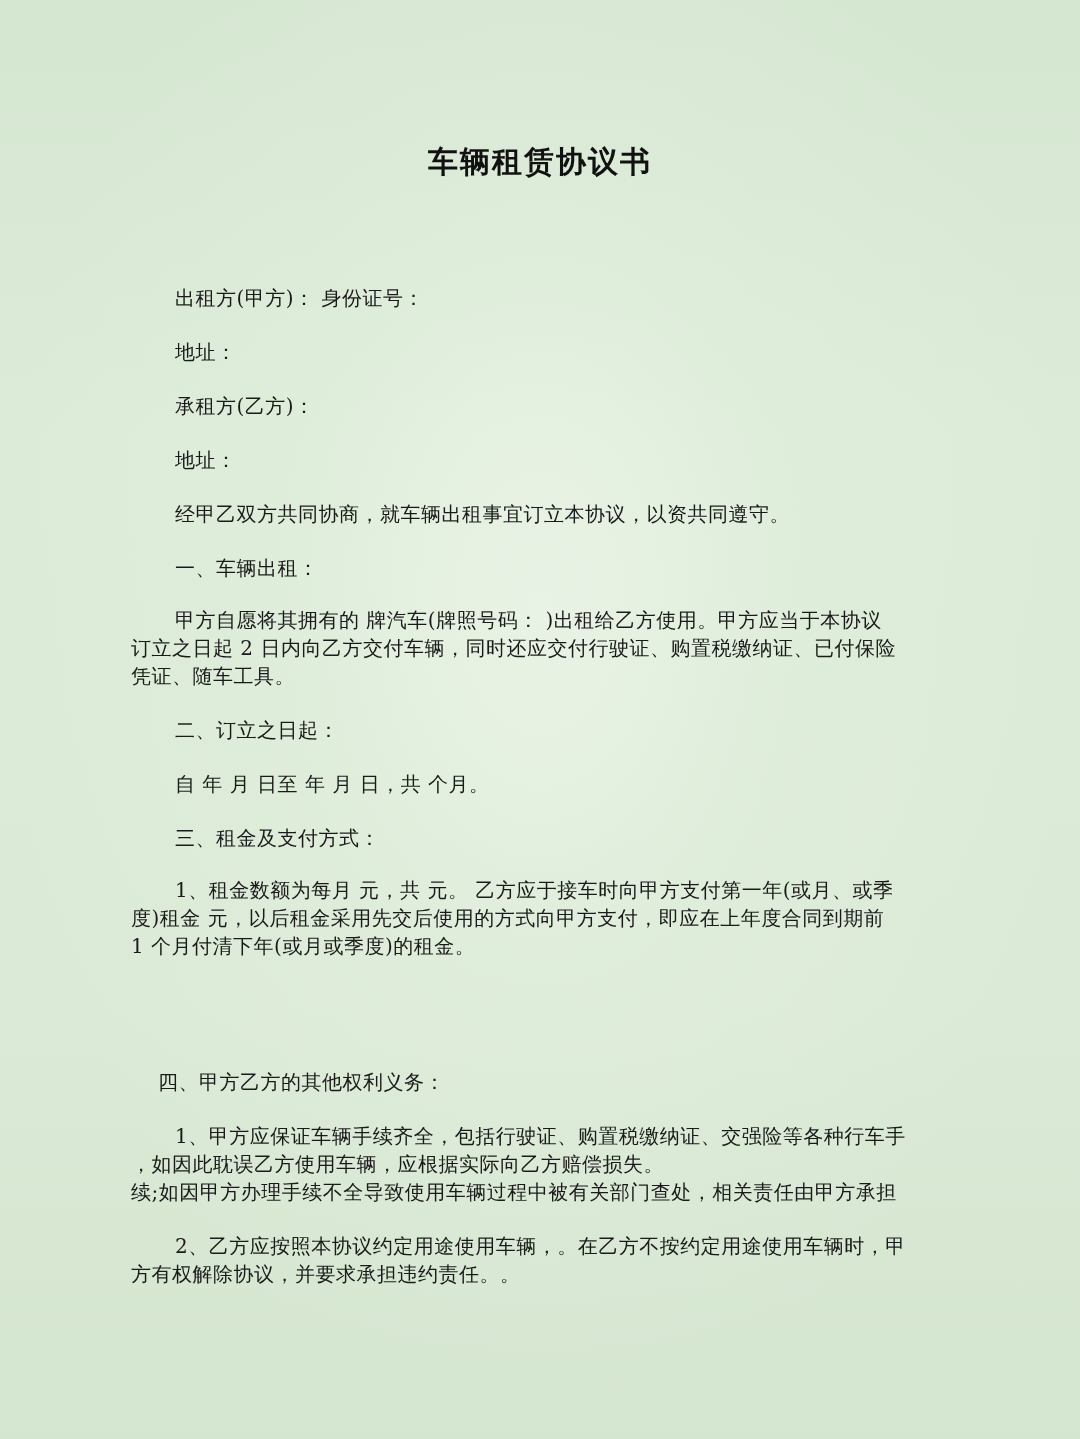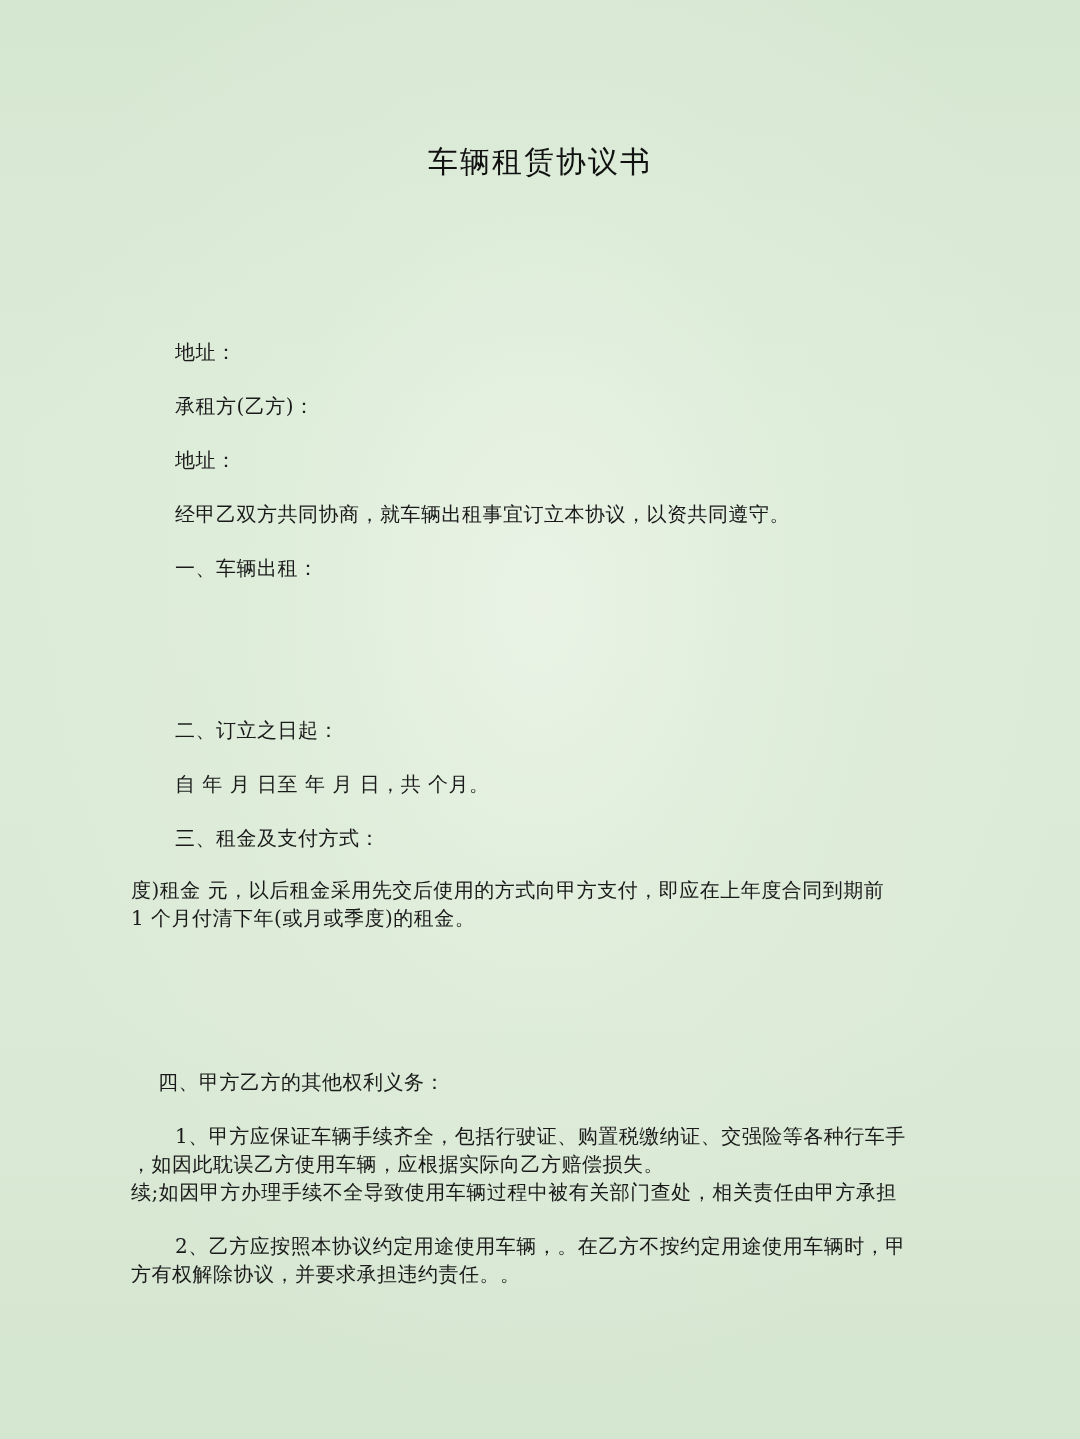--- a/index.html
+++ b/index.html
@@ -23,21 +23,21 @@
       background:
         radial-gradient(ellipse at 50% 42%, rgba(238,246,234,0.75) 0%, rgba(226,239,222,0.45) 35%, rgba(214,231,210,0) 70%),
         linear-gradient(180deg, #d5e6d1 0%, #dcebd8 30%, #dbead6 70%, #d4e5d0 100%);
     }
     .title {
       position: absolute;
       left: 0; right: 0;
       top: 142px;
       text-align: center;
       font-family: "DejaVu Sans", "Liberation Sans", sans-serif;
-      font-weight: normal;
+      font-weight: bold;
       font-size: 30px;
       letter-spacing: 2px;
       color: #111;
     }
     .line {
       position: absolute;
       font-size: 20px;
       line-height: 28px;
       white-space: nowrap;
       color: #1a1a1a;
@@ -60,33 +60,40 @@
       padding-left: 44px;
     }
   </style>
 </head>
 <body>
 
 <div class="page">
 
   <div class="title">车辆租赁协议书</div>
 
+  <div class="line" style="left:175px; top:284px;">出租方(甲方)：  身份证号：</div>
   <div class="line" style="left:175px; top:338px;">地址：</div>
   <div class="line" style="left:175px; top:392px;">承租方(乙方)：</div>
   <div class="line" style="left:175px; top:446px;">地址：</div>
 
   <div class="line" style="left:175px; top:500px;">经甲乙双方共同协商，就车辆出租事宜订立本协议，以资共同遵守。</div>
 
   <div class="line" style="left:175px; top:554px;">一、车辆出租：</div>
+  <div class="para" style="top:606px;">
+    <span class="l ind">甲方自愿将其拥有的 牌汽车(牌照号码： )出租给乙方使用。甲方应当于本协议</span>
+    <span class="l">订立之日起 2 日内向乙方交付车辆，同时还应交付行驶证、购置税缴纳证、已付保险</span>
+    <span class="l">凭证、随车工具。</span>
+  </div>
 
   <div class="line" style="left:175px; top:716px;">二、订立之日起：</div>
   <div class="line" style="left:175px; top:770px;text-align:right;">自 年 月 日至 年 月 日，共 个月。</div>
 
   <div class="line" style="left:175px; top:824px;">三、租金及支付方式：</div>
   <div class="para" style="top:876px;">
+    <span class="l ind">1、租金数额为每月 元，共 元。 乙方应于接车时向甲方支付第一年(或月、或季</span>
     <span class="l">度)租金 元，以后租金采用先交后使用的方式向甲方支付，即应在上年度合同到期前</span>
     <span class="l">1 个月付清下年(或月或季度)的租金。</span>
   </div>
 
   <div class="line" style="left:158px; top:1068px;">四、甲方乙方的其他权利义务：</div>
   <div class="para" style="top:1122px;">
     <span class="l ind">1、甲方应保证车辆手续齐全，包括行驶证、购置税缴纳证、交强险等各种行车手</span>
     <span class="l">，如因此耽误乙方使用车辆，应根据实际向乙方赔偿损失。</span>
     <span class="l">续;如因甲方办理手续不全导致使用车辆过程中被有关部门查处，相关责任由甲方承担</span>
   </div>

